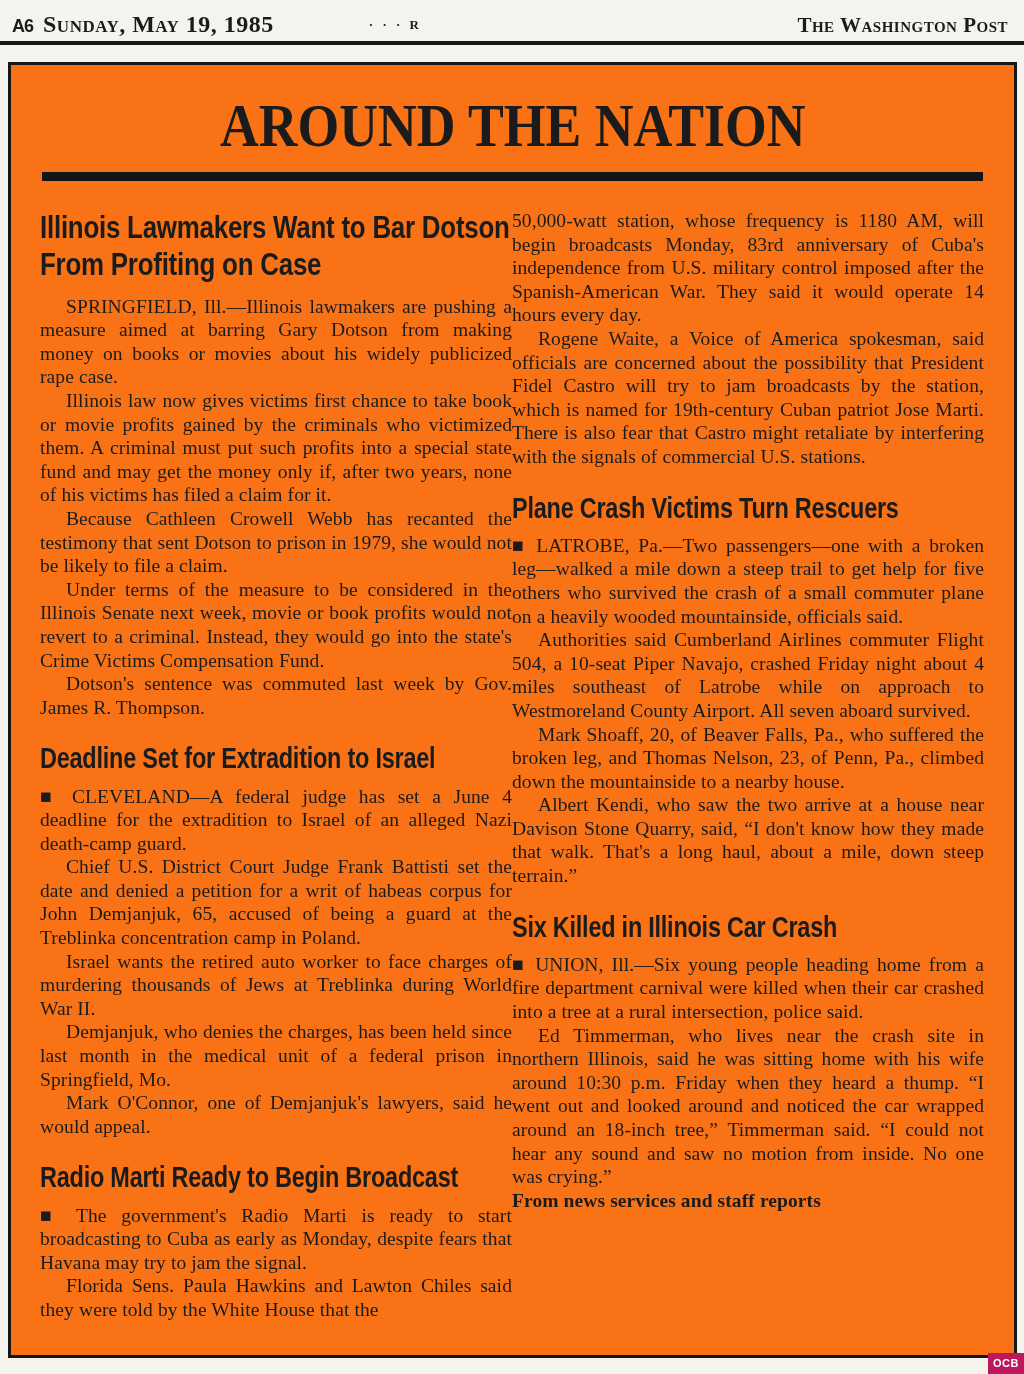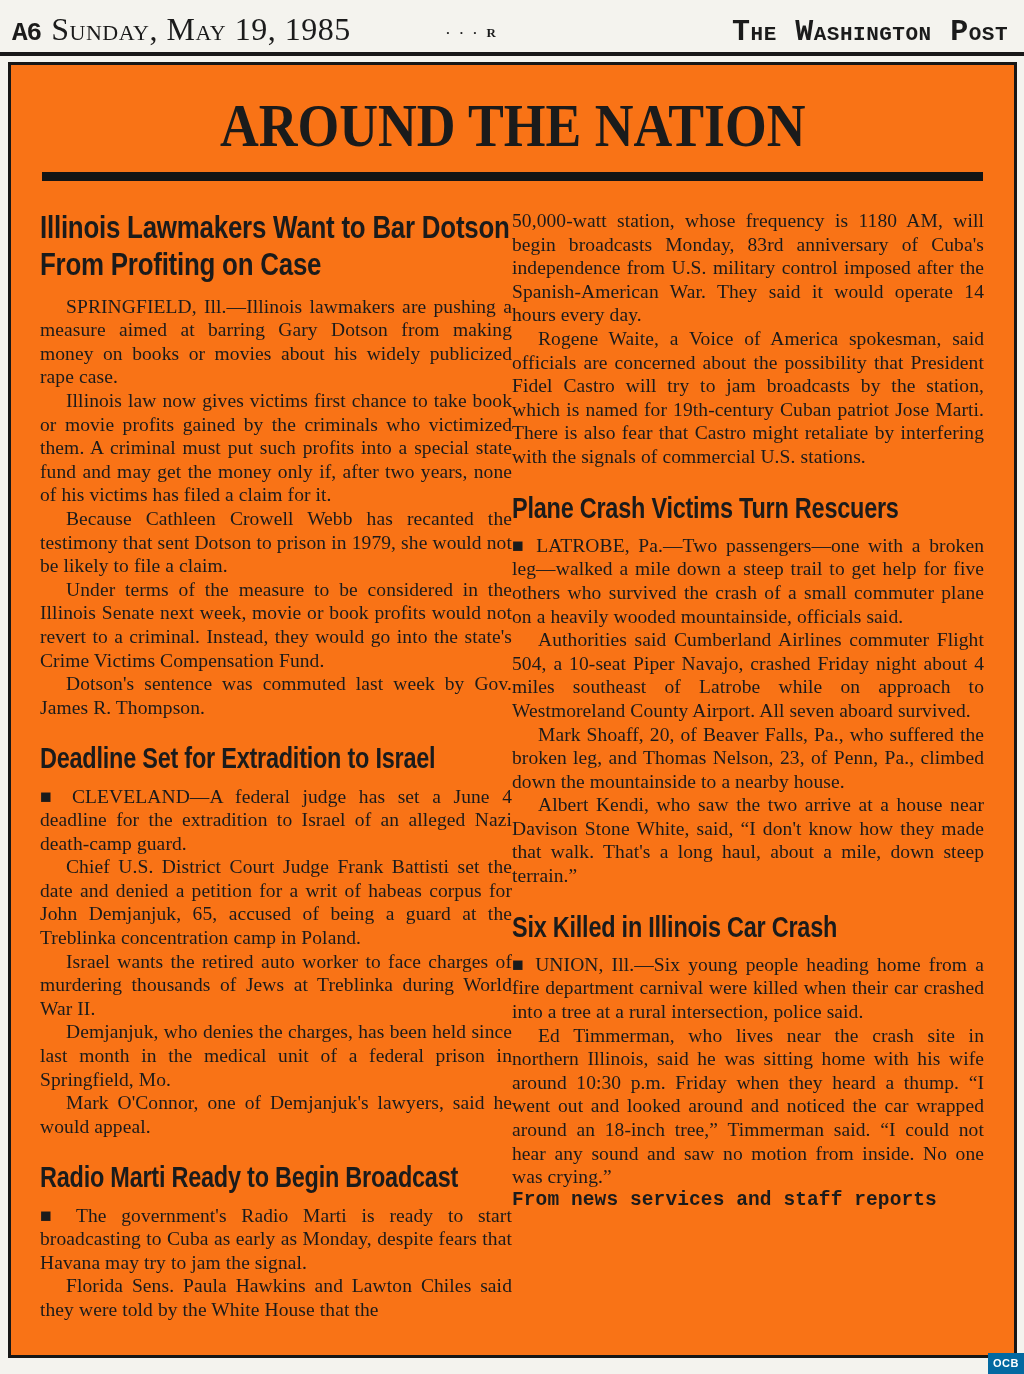--- a/index.html
+++ b/index.html
@@ -21,46 +21,45 @@
     display: flex;
     justify-content: space-between;
     align-items: baseline;
     padding: 11px 16px 0 12px;
   }
   .masthead-left {
     display: flex;
     align-items: baseline;
   }
   .page-number {
-    font-family: Liberation Mono, monospace;
-    font-weight: bold;
-    font-size: 26px;
+    font-family: Liberation Sans, sans-serif;
+    font-weight: bold;
+    font-size: 18px;
     letter-spacing: -1px;
     margin-right: 10px;
   }
   .issue-date {
     font-variant: small-caps;
-    font-weight: normal;
-    font-size: 32px;
+    font-weight: bold;
+    font-size: 24px;
     letter-spacing: 0.5px;
   }
   .edition-mark {
     font-weight: bold;
     font-size: 13px;
     letter-spacing: 3px;
     margin-left: 95px;
     position: relative;
     top: -3px;
   }
   .publication-name {
     font-variant: small-caps;
     font-weight: bold;
-    font-size: 30px;
+    font-size: 21px;
     letter-spacing: 0.5px;
-    font-family: Liberation Mono, monospace;
   }
   .top-rule {
     height: 4px;
     background: #181818;
     margin-top: 3px;
   }
 
   
   .content-box {
     position: absolute;
@@ -129,29 +128,28 @@
   .col p.bullet {
     text-indent: 0;
   }
 
   .credit-line {
     text-align: center;
     font-weight: bold;
     font-size: 14.5px;
     margin-top: 3px;
     text-indent: 0 !important;
-    font-family: Liberation Mono, monospace;
   }
 
   
   .corner-badge {
     position: absolute;
     right: 0;
     bottom: 0;
-    background: #0369a1;
+    background: #be185d;
     color: #fff;
     font-family: "Liberation Sans", sans-serif;
     font-weight: bold;
     font-size: 11px;
     letter-spacing: 0.5px;
     padding: 4px 5px 5px 5px;
   }
 </style>
 </head>
 <body>
@@ -205,21 +203,21 @@
       <article>
         <p style="text-indent:0;">50,000-watt station, whose frequency is 1180 AM, will begin broadcasts Monday, 83rd anniversary of Cuba's independence from U.S. military control imposed after the Spanish-American War. They said it would operate 14 hours every day.</p>
         <p>Rogene Waite, a Voice of America spokesman, said officials are concerned about the possibility that President Fidel Castro will try to jam broadcasts by the station, which is named for 19th-century Cuban patriot Jose Marti. There is also fear that Castro might retaliate by interfering with the signals of commercial U.S. stations.</p>
       </article>
 
       <article>
         <h2 class="headline oneline mt">Plane Crash Victims Turn Rescuers</h2>
         <p class="bullet">■ LATROBE, Pa.—Two passengers—one with a broken leg—walked a mile down a steep trail to get help for five others who survived the crash of a small commuter plane on a heavily wooded mountainside, officials said.</p>
         <p>Authorities said Cumberland Airlines commuter Flight 504, a 10-seat Piper Navajo, crashed Friday night about 4 miles southeast of Latrobe while on approach to Westmoreland County Airport. All seven aboard survived.</p>
         <p>Mark Shoaff, 20, of Beaver Falls, Pa., who suffered the broken leg, and Thomas Nelson, 23, of Penn, Pa., climbed down the mountainside to a nearby house.</p>
-        <p>Albert Kendi, who saw the two arrive at a house near Davison Stone White, said, “I don't know how they made that walk. That's a long haul, about a mile, down steep terrain.”</p>
+        <p>Albert Kendi, who saw the two arrive at a house near Davison Stone Quarry, said, “I don't know how they made that walk. That's a long haul, about a mile, down steep terrain.”</p>
       </article>
 
       <article>
         <h2 class="headline oneline mt">Six Killed in Illinois Car Crash</h2>
         <p class="bullet">■ UNION, Ill.—Six young people heading home from a fire department carnival were killed when their car crashed into a tree at a rural intersection, police said.</p>
         <p>Ed Timmerman, who lives near the crash site in northern Illinois, said he was sitting home with his wife around 10:30 p.m. Friday when they heard a thump. “I went out and looked around and noticed the car wrapped around an 18-inch tree,” Timmerman said. “I could not hear any sound and saw no motion from inside. No one was crying.”</p>
         <p class="credit-line">From news services and staff reports</p>
       </article>
 
     </div>

